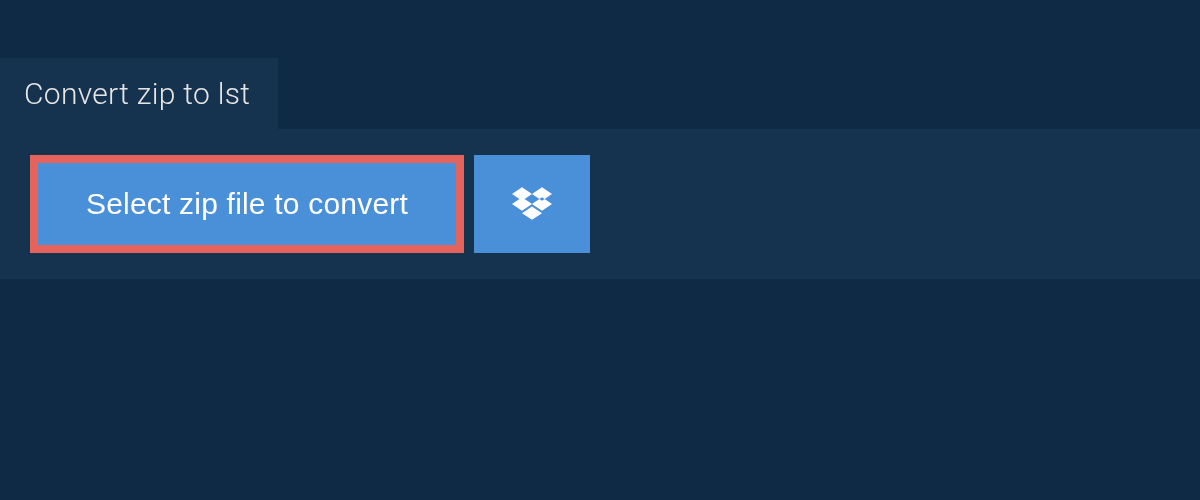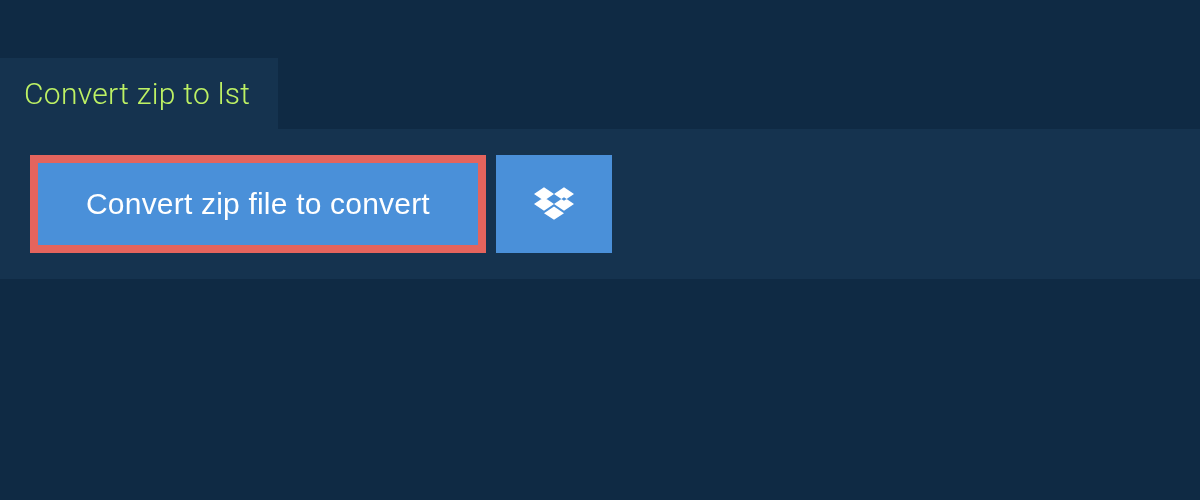--- a/index.html
+++ b/index.html
@@ -15,21 +15,21 @@
       overflow: hidden;
     }
     .tab-container {
       background: #15334f;
       display: inline-block;
       padding: 18px 28px 18px 24px;
       margin-top: 58px;
       margin-left: 0;
     }
     .tab-title {
-      color: #bef264;
+      color: #e5e5e5;
       font-size: 30px;
       font-weight: 300;
       letter-spacing: 0.3px;
     }
     .panel {
       background: #15334f;
       width: 100%;
       padding: 26px 30px;
       margin-top: 0;
     }
@@ -71,21 +71,21 @@
 
 
 
 <div class="tab-container">
   <div class="tab-title">Convert zip to lst</div>
 </div>
 
 <div class="panel">
   <div class="button-row">
     <button class="select-button">
-      <span>Convert zip file to convert</span>
+      <span>Select zip file to convert</span>
     </button>
     <button class="dropbox-button">
       <svg viewBox="0 0 24 24">
         <path d="M6 2 L12 6 L6 10 L0 6 Z M18 2 L24 6 L18 10 L12 6 Z M0 12 L6 8 L12 12 L6 16 Z M24 12 L18 8 L12 12 L18 16 Z M6 17.5 L12 13.5 L18 17.5 L12 21.5 Z"></path>
       </svg>
     </button>
   </div>
 </div>
 
 

